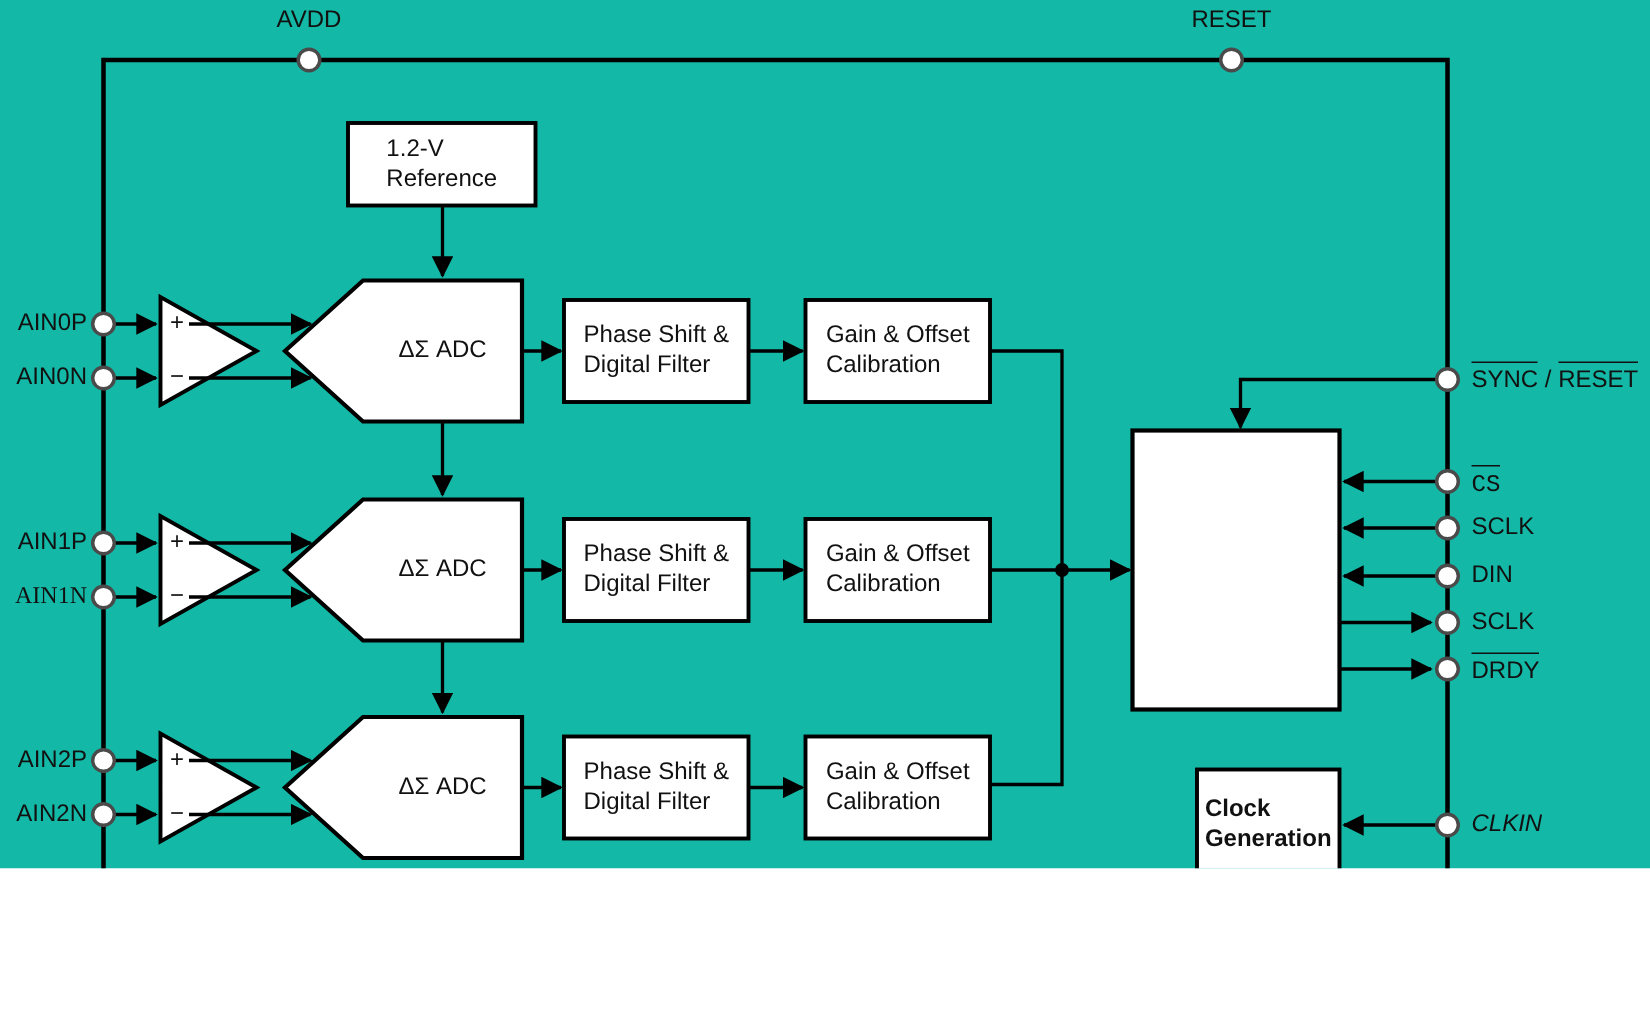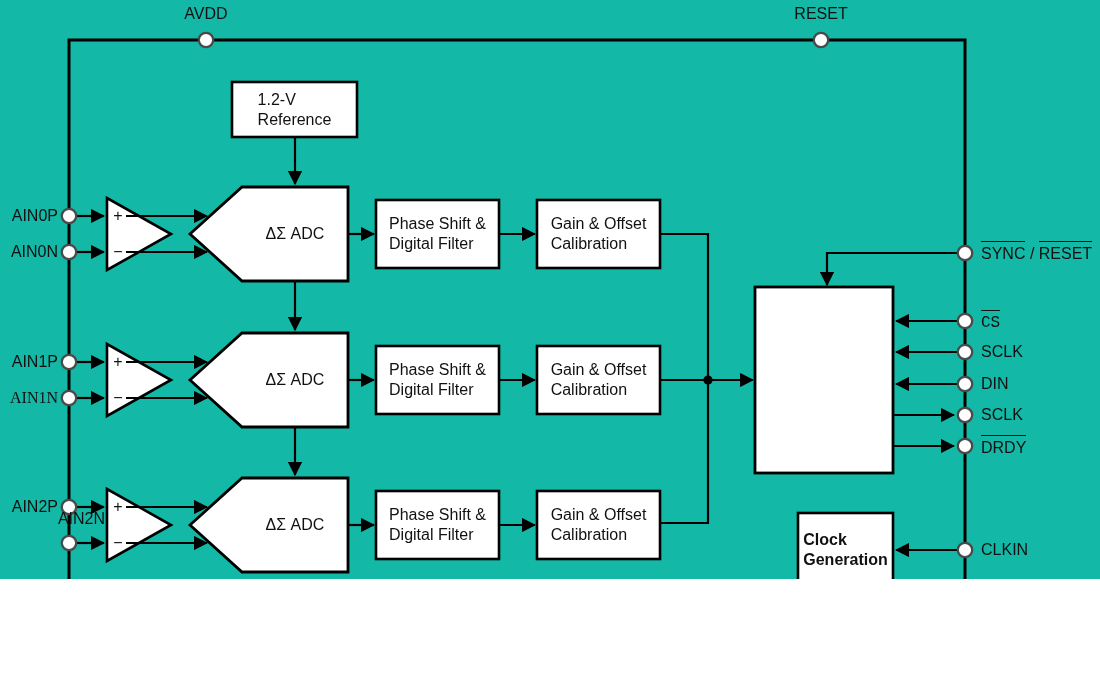--- a/index.html
+++ b/index.html
@@ -131,29 +131,29 @@
   <div class="lbl hcenter" style="left:206px;top:3px;">AVDD</div>
   <div class="lbl hcenter" style="left:821px;top:3px;">RESET</div>
   <div class="lbl hcenter" style="left:206px;top:654px;">AVDD</div>
   <div class="lbl hcenter" style="left:821px;top:654px;">SYNC</div>
 
   <div class="lbl left-pin" style="top:205px;">AIN0P</div>
   <div class="lbl left-pin" style="top:241px;">AIN0N</div>
   <div class="lbl left-pin" style="top:351px;">AIN1P</div>
   <div class="lbl left-pin" style="top:387px;font-family:Liberation Serif, serif;">AIN1N</div>
   <div class="lbl left-pin" style="top:496px;">AIN2P</div>
-  <div class="lbl left-pin" style="top:508px;padding-left:47px;">AIN2N</div>
+  <div class="lbl left-pin" style="top:532px;">AIN2N</div>
 
   <div class="lbl right-pin" style="top:241px;"><span class="ov">SYNC</span><span class="sep"> / </span><span class="ov">RESET</span></div>
   <div class="lbl right-pin" style="top:310px;font-family:Liberation Mono, monospace;"><span class="ov">CS</span></div>
   <div class="lbl right-pin" style="top:341px;">SCLK</div>
   <div class="lbl right-pin" style="top:373px;">DIN</div>
   <div class="lbl right-pin" style="top:404px;">SCLK</div>
   <div class="lbl right-pin" style="top:435px;"><span class="ov">DRDY</span></div>
-  <div class="lbl right-pin" style="top:539px;">CLKIN</div>
+  <div class="lbl right-pin" style="top:539px;font-style:italic;">CLKIN</div>
 
   <div class="block-lbl" style="left:232px;top:82px;width:125px;height:55px;">1.2-V
 Reference</div>
 
   <div class="block-lbl" style="left:242px;top:187px;width:106px;height:94px;">ΔΣ ADC</div>
   <div class="block-lbl" style="left:242px;top:333px;width:106px;height:94px;">ΔΣ ADC</div>
   <div class="block-lbl" style="left:242px;top:478px;width:106px;height:94px;">ΔΣ ADC</div>
 
   <div class="block-lbl" style="left:376px;top:200px;width:123px;height:68px;">Phase Shift &amp;
 Digital Filter</div>

